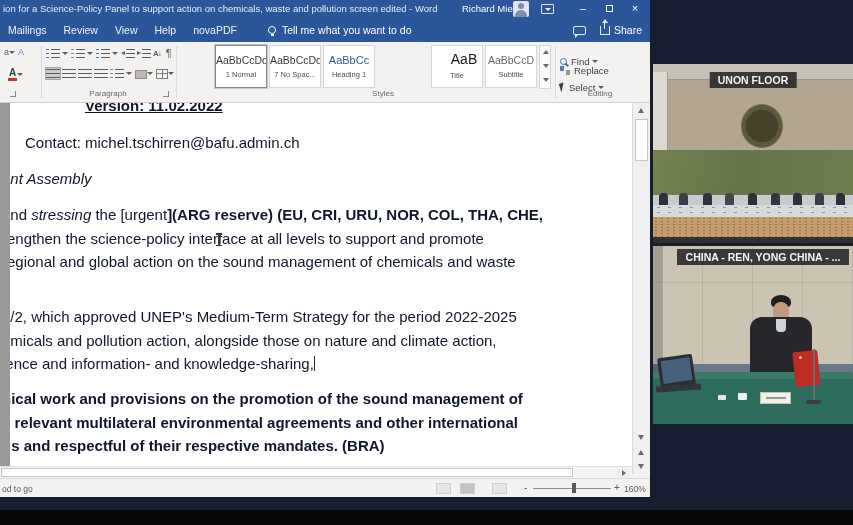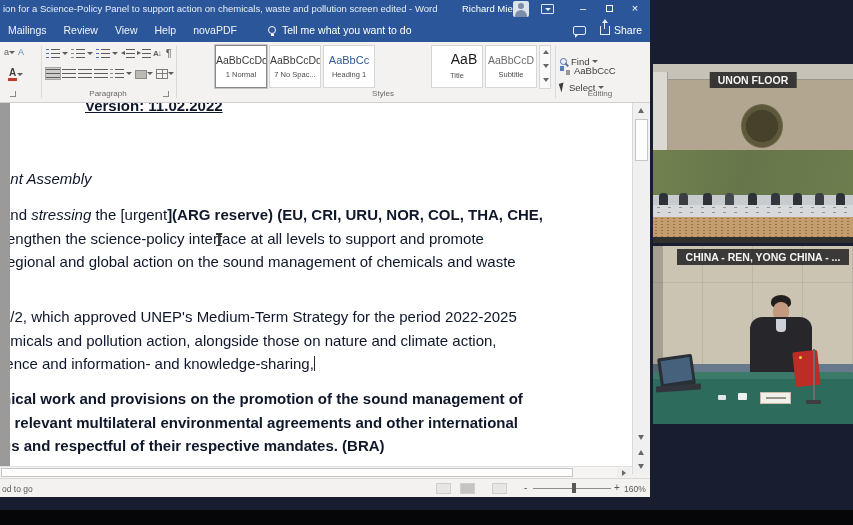--- a/index.html
+++ b/index.html
@@ -299,33 +299,34 @@
       <span class="grplabel" style="left:215px; width:336px;">Styles</span>
       <div class="rdiv" style="left:555px;"></div>
 
       <div class="edrow" style="top:5px;margin-top:8px;">
         <span class="mag"></span>
         <span class="edlabel">Find</span>
           <span class="crt"></span>
       </div>
       <div class="edrow" style="top:22px;">
         <span class="repl"></span>
-        <span class="edlabel">AaBbCcC</span>
+        <span class="edlabel">Replace</span>
       </div>
       <div class="edrow" style="top:39px;">
         <span class="selarrow"></span>
         <span class="edlabel">Select</span>
           <span class="crt"></span>
       </div>
       <span class="grplabel" style="left:558px; width:84px;">Editing</span>
     </div>
 
     <div class="doc-gutter"></div>
     <div class="doc-page">
       <div class="dline bd ul" style="left:75px; top:-9px;">Version: 11.02.2022</div>
+      <div class="dline" style="left:15px; top:28px;">Contact: michel.tschirren@bafu.admin.ch</div>
       <div class="dline it" style="left:-8px; top:64px;">ent Assembly</div>
 
       <div class="dline" style="left:-8px; top:100px;">
         <span>and </span><span class="it">stressing</span><span> the [urgent</span><span class="bd">](ARG reserve) (EU, CRI, URU, NOR, COL, THA, CHE,</span><br>
         <span>rengthen the science-policy interface at all levels to support and promote</span><br>
         <span>regional and global action on the sound management of chemicals and waste</span>
       </div>
 
       <div class="dline" style="left:-8px; top:202px;">
         <span>5/2, which approved UNEP's Medium-Term Strategy for the period 2022-2025</span><br>

